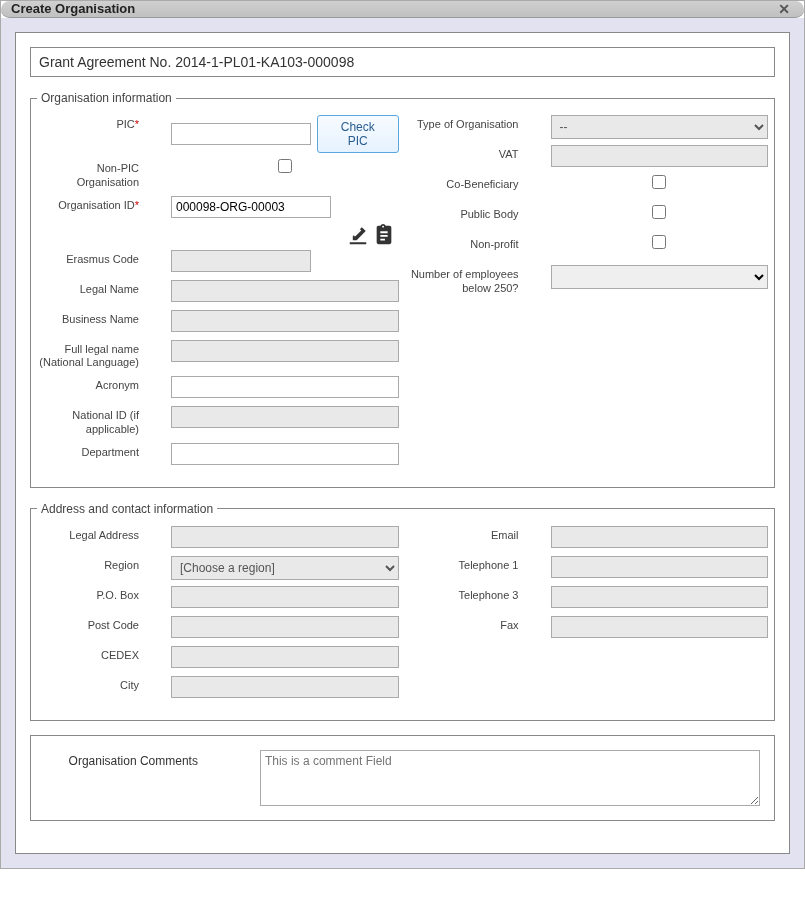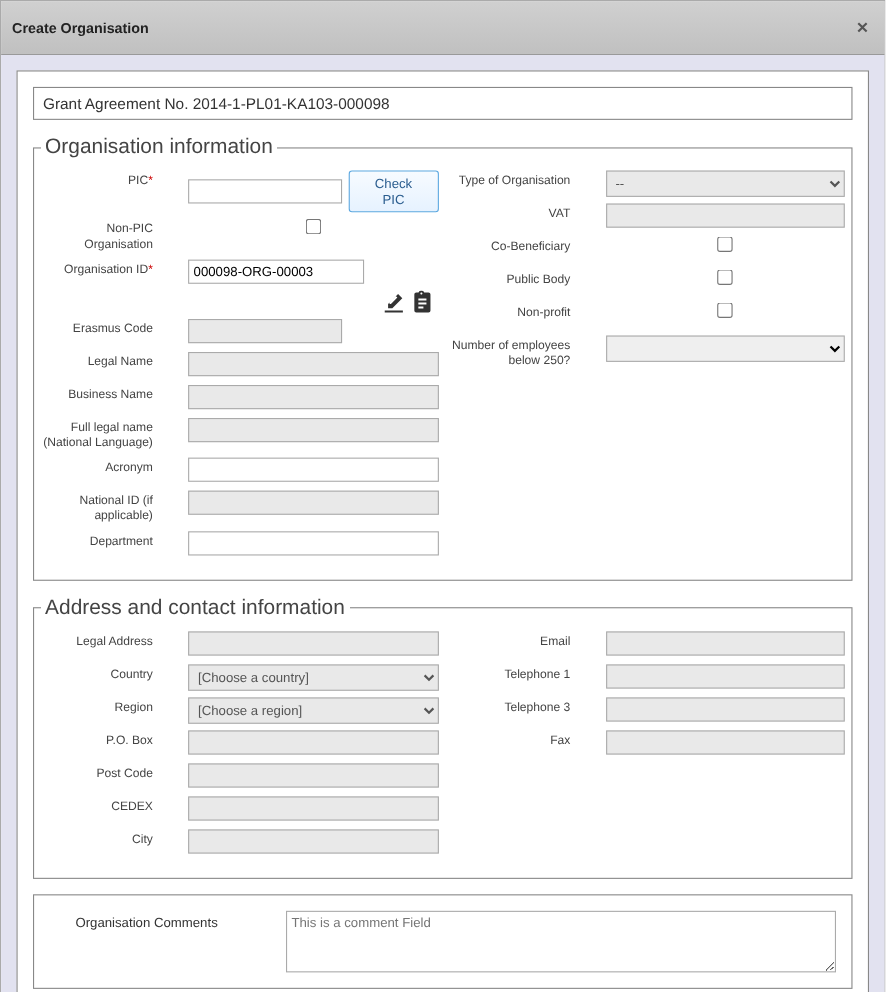--- a/index.html
+++ b/index.html
@@ -1,25 +1,25 @@
 <!DOCTYPE html>
 <html><head>
 <meta charset="utf-8">
 <style>
   * { box-sizing: border-box; margin: 0; padding: 0; }
   body { font-family: Verdana, Geneva, sans-serif; font-size: 12px; color: #333; background: #fff; }
   .dialog { width: 805px; border: 1px solid #aaa; background: #fff; }
-  .titlebar { background: linear-gradient(#d0d0d0, #c0c0c0); border-bottom: 1px solid #999; padding: 16px 10px; display: flex; justify-content: space-between; align-items: flex-end; }
+  .titlebar { background: linear-gradient(#d0d0d0, #c0c0c0); border-bottom: 1px solid #999; padding: 0 10px; display: flex; justify-content: space-between; align-items: flex-start; border-radius: 13px; }
   .titlebar-text { font-weight: bold; font-size: 13px; color: #222; }
   .close-icon { cursor: pointer; font-weight: bold; font-size: 14px; color: #555; padding: 0 4px; }
   .body { background: #e2e2f0; padding: 14px; }
   .panel { background: #fff; border: 1px solid #888; padding: 14px 14px 18px 14px; }
   .grant-box { border: 1px solid #888; padding: 6px 8px; font-size: 14px; margin-bottom: 14px; }
   fieldset { border: 1px solid #888; padding: 10px 6px 14px 6px; margin-bottom: 14px; position: relative; }
-  legend { font-size: 19px; color: #444; padding: 0 4px; }
+  legend { font-size: 12px; color: #444; padding: 0 4px; }
   .cols { display: flex; gap: 8px; }
   .col { flex: 1; }
   .row { display: flex; align-items: flex-start; margin-bottom: 6px; min-height: 24px; }
   .lbl { width: 110px; text-align: right; padding-right: 8px; font-size: 11px; color: #444; line-height: 1.25; padding-top: 3px; }
   .req::after { content: "*"; color: #c00; }
   .ctrl { flex: 1; display: flex; align-items: center; gap: 6px; padding-left: 24px; }
   input[type=text], select, textarea {
     font-family: inherit; font-size: 12px; border: 1px solid #aaa; padding: 3px 4px; width: 100%;
   }
   input[type=text].short { width: 140px; }
@@ -183,26 +183,20 @@
         <legend>Address and contact information</legend>
         <div class="cols">
           <div class="col">
             <div class="row">
               <div class="lbl">Legal Address</div>
               <div class="ctrl">
                   <input type="text" class="gray" style="">
                 </div>
             </div>
             <div class="row">
-              <div class="lbl">Country</div>
-              <div class="ctrl">
-                  <select class="wide gray"><option>[Choose a country]</option></select>
-                </div>
-            </div>
-            <div class="row">
               <div class="lbl">Region</div>
               <div class="ctrl">
                   <select class="wide gray"><option>[Choose a region]</option></select>
                 </div>
             </div>
             <div class="row">
               <div class="lbl">P.O. Box</div>
               <div class="ctrl">
                   <input type="text" class="gray" style="">
                 </div>

